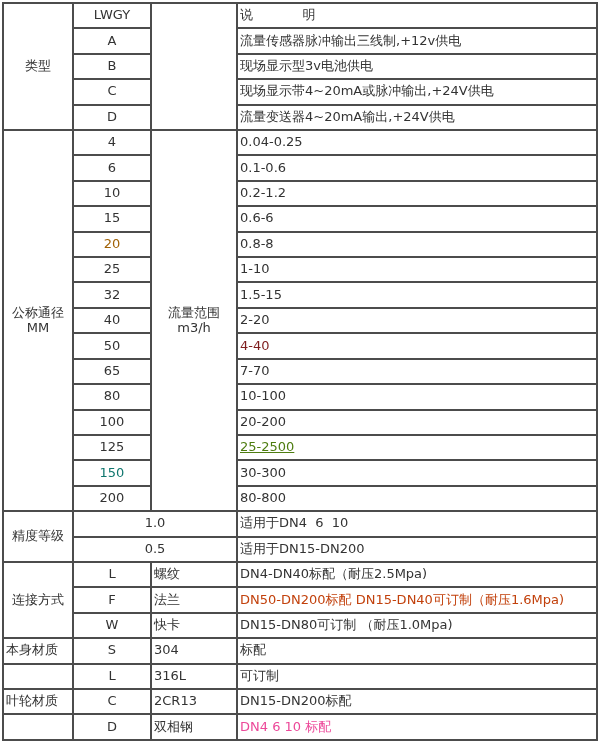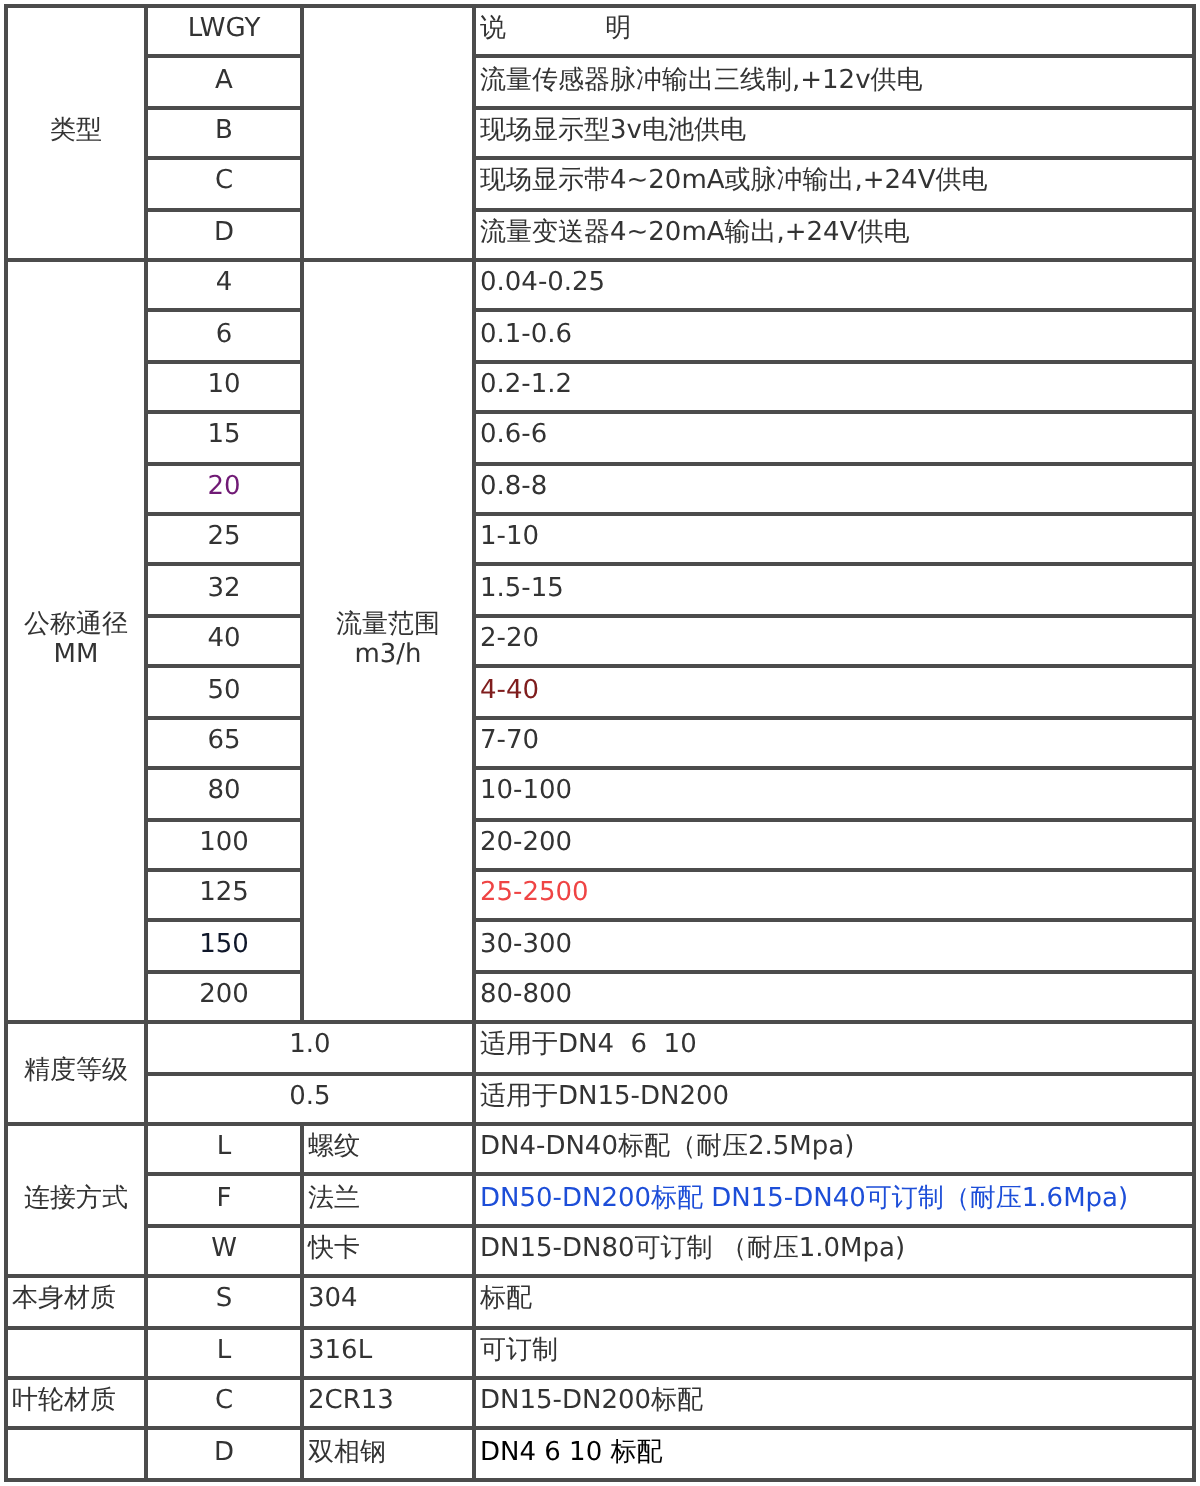--- a/index.html
+++ b/index.html
@@ -83,21 +83,21 @@
         </tr>
         <tr>
           <td class="ac" style="border-color: rgb(76, 76, 76); color: rgb(51, 51, 51);">10</td>
           <td class="al" style="border-color: rgb(76, 76, 76); color: rgb(51, 51, 51);">0.2-1.2</td>
         </tr>
         <tr>
           <td class="ac" style="border-color: rgb(76, 76, 76); color: rgb(51, 51, 51);">15</td>
           <td class="al" style="border-color: rgb(76, 76, 76); color: rgb(51, 51, 51);">0.6-6</td>
         </tr>
         <tr>
-          <td class="ac" style="border-color: rgb(76, 76, 76); color: #701a75;">20</td>
+          <td class="ac" style="border-color: rgb(76, 76, 76); color: #a16207;">20</td>
           <td class="al" style="border-color: rgb(76, 76, 76); color: rgb(51, 51, 51);">0.8-8</td>
         </tr>
         <tr>
           <td class="ac" style="border-color: rgb(76, 76, 76); color: rgb(51, 51, 51);">25</td>
           <td class="al" style="border-color: rgb(76, 76, 76); color: rgb(51, 51, 51);">1-10</td>
         </tr>
         <tr>
           <td class="ac" style="border-color: rgb(76, 76, 76); color: rgb(51, 51, 51);">32</td>
           <td class="al" style="border-color: rgb(76, 76, 76); color: rgb(51, 51, 51);">1.5-15</td>
         </tr>
@@ -116,24 +116,24 @@
         <tr>
           <td class="ac" style="border-color: rgb(76, 76, 76); color: rgb(51, 51, 51);">80</td>
           <td class="al" style="border-color: rgb(76, 76, 76); color: rgb(51, 51, 51);">10-100</td>
         </tr>
         <tr>
           <td class="ac" style="border-color: rgb(76, 76, 76); color: rgb(51, 51, 51);">100</td>
           <td class="al" style="border-color: rgb(76, 76, 76); color: rgb(51, 51, 51);">20-200</td>
         </tr>
         <tr>
           <td class="ac" style="border-color: rgb(76, 76, 76); color: rgb(51, 51, 51);">125</td>
-          <td class="al" style="border-color: rgb(76, 76, 76); color: #ef4444;">25-2500</td>
+          <td class="al" style="border-color: rgb(76, 76, 76); color: #4d7c0f; text-decoration: underline;">25-2500</td>
         </tr>
         <tr>
-          <td class="ac" style="border-color: rgb(76, 76, 76); color: #0f172a;">150</td>
+          <td class="ac" style="border-color: rgb(76, 76, 76); color: #0f766e;">150</td>
           <td class="al" style="border-color: rgb(76, 76, 76); color: rgb(51, 51, 51);">30-300</td>
         </tr>
         <tr>
           <td class="ac" style="border-color: rgb(76, 76, 76); color: rgb(51, 51, 51);">200</td>
           <td class="al" style="border-color: rgb(76, 76, 76); color: rgb(51, 51, 51);">80-800</td>
         </tr>
         <tr>
           <td rowspan="2" class="ac" style="border-color: rgb(76, 76, 76); color: rgb(51, 51, 51);">精度等级</td>
           <td colspan="2" class="ac" style="border-color: rgb(76, 76, 76); color: rgb(51, 51, 51);">1.0</td>
           <td class="al pre" style="border-color: rgb(76, 76, 76); color: rgb(51, 51, 51);">适用于DN4  6  10</td>
@@ -144,21 +144,21 @@
         </tr>
         <tr>
           <td rowspan="3" class="ac" style="border-color: rgb(76, 76, 76); color: rgb(51, 51, 51);">连接方式</td>
           <td class="ac" style="border-color: rgb(76, 76, 76); color: rgb(51, 51, 51);">L</td>
           <td class="al" style="border-color: rgb(76, 76, 76); color: rgb(51, 51, 51);">螺纹</td>
           <td class="al" style="border-color: rgb(76, 76, 76); color: rgb(51, 51, 51);">DN4-DN40标配（耐压2.5Mpa)</td>
         </tr>
         <tr>
           <td class="ac" style="border-color: rgb(76, 76, 76); color: rgb(51, 51, 51);">F</td>
           <td class="al" style="border-color: rgb(76, 76, 76); color: rgb(51, 51, 51);">法兰</td>
-          <td class="al" style="border-color: rgb(76, 76, 76); color: #1d4ed8;">DN50-DN200标配 DN15-DN40可订制（耐压1.6Mpa)</td>
+          <td class="al" style="border-color: rgb(76, 76, 76); color: #c2410c;">DN50-DN200标配 DN15-DN40可订制（耐压1.6Mpa)</td>
         </tr>
         <tr>
           <td class="ac" style="border-color: rgb(76, 76, 76); color: rgb(51, 51, 51);">W</td>
           <td class="al" style="border-color: rgb(76, 76, 76); color: rgb(51, 51, 51);">快卡</td>
           <td class="al" style="border-color: rgb(76, 76, 76); color: rgb(51, 51, 51);">DN15-DN80可订制 （耐压1.0Mpa)</td>
         </tr>
         <tr>
           <td class="al" style="border-color: rgb(76, 76, 76); color: rgb(51, 51, 51);">本身材质</td>
           <td class="ac" style="border-color: rgb(76, 76, 76); color: rgb(51, 51, 51);">S</td>
           <td class="al" style="border-color: rgb(76, 76, 76); color: rgb(51, 51, 51);">304</td>
@@ -173,17 +173,17 @@
         <tr>
           <td class="al" style="border-color: rgb(76, 76, 76); color: rgb(51, 51, 51);">叶轮材质</td>
           <td class="ac" style="border-color: rgb(76, 76, 76); color: rgb(51, 51, 51);">C</td>
           <td class="al" style="border-color: rgb(76, 76, 76); color: rgb(51, 51, 51);">2CR13</td>
           <td class="al" style="border-color: rgb(76, 76, 76); color: rgb(51, 51, 51);">DN15-DN200标配</td>
         </tr>
         <tr>
           <td class="al" style="border-color: rgb(76, 76, 76); color: rgb(51, 51, 51);"></td>
           <td class="ac" style="border-color: rgb(76, 76, 76); color: rgb(51, 51, 51);">D</td>
           <td class="al" style="border-color: rgb(76, 76, 76); color: rgb(51, 51, 51);">双相钢</td>
-          <td class="al" style="border-color: rgb(76, 76, 76); color: #000000;">DN4 6 10 标配</td>
+          <td class="al" style="border-color: rgb(76, 76, 76); color: #ec4899;">DN4 6 10 标配</td>
         </tr>
       </tbody>
   </table>
 </div>
 
 </body></html>

